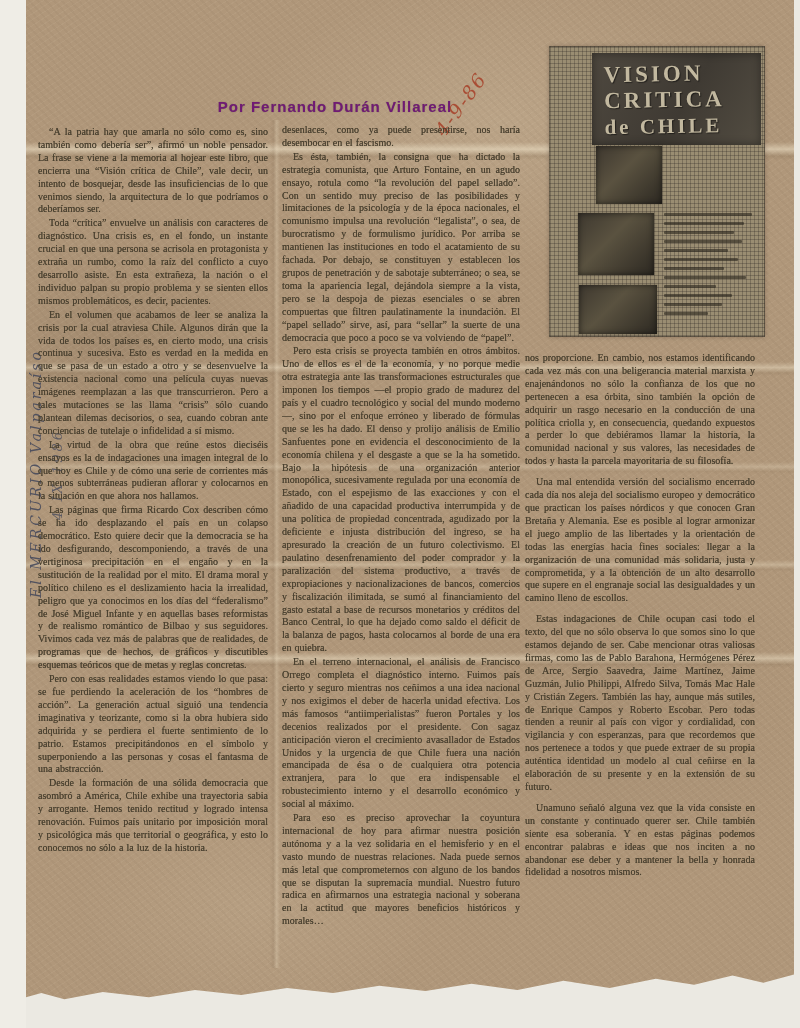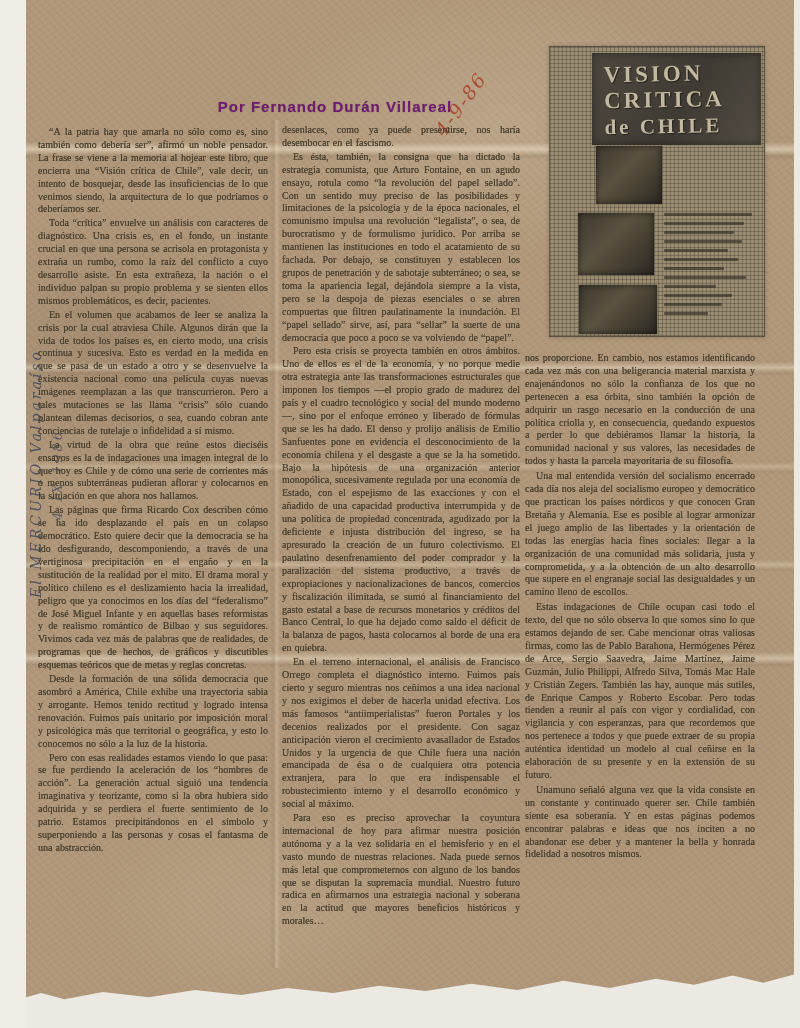--- a/index.html
+++ b/index.html
@@ -107,21 +107,21 @@
     font-size:10px;line-height:12.9px;
     color:#49402f;text-align:justify;
     text-shadow:0 0 .6px rgba(73,64,47,.85);
     word-spacing:.6px;
   }
   .col p{margin:0 0 1px 0;text-indent:11px;}
   .col p.cont{text-indent:0;}
   .col1{left:38px;top:126px;width:230px;height:874px;}
   .col2{left:282px;top:124px;width:238px;height:800px;}
   .col3{left:525px;top:352px;width:230px;height:588px;}
-  .col3 p.gap{margin-top:2px;}
+  .col3 p.gap{margin-top:8px;}
   
   .mat-left{position:absolute;left:0;top:0;width:26px;height:1028px;background:#efede6;}
 </style>
 </head>
 <body>
 
 <div class="page">
   <div class="mat-left"></div>
 
   <div class="clipping">
@@ -166,22 +166,22 @@
         <div style="width:44px"></div>
     </div>
   </div>
 
   <div class="col col1">
     <p>“A la patria hay que amarla no sólo como es, sino también como debería ser”, afirmó un noble pensador. La frase se viene a la memoria al hojear este libro, que encierra una “Visión crítica de Chile”, vale decir, un intento de bosquejar, desde las insuficiencias de lo que venimos siendo, la arquitectura de lo que podríamos o deberíamos ser.</p>
     <p>Toda “crítica” envuelve un análisis con caracteres de diagnóstico. Una crisis es, en el fondo, un instante crucial en que una persona se acrisola en protagonista y extraña un rumbo, como la raíz del conflicto a cuyo desarrollo asiste. En esta extrañeza, la nación o el individuo palpan su propio problema y se sienten ellos mismos problemáticos, es decir, pacientes.</p>
     <p>En el volumen que acabamos de leer se analiza la crisis por la cual atraviesa Chile. Algunos dirán que la vida de todos los países es, en cierto modo, una crisis continua y sucesiva. Esto es verdad en la medida en que se pasa de un estado a otro y se desenvuelve la existencia nacional como una película cuyas nuevas imágenes reemplazan a las que transcurrieron. Pero a tales mutaciones se las llama “crisis” sólo cuando plantean dilemas decisorios, o sea, cuando cobran ante conciencias de tutelaje o infidelidad a sí mismo.</p>
     <p>La virtud de la obra que reúne estos dieciséis ensayos es la de indagaciones una imagen integral de lo que hoy es Chile y de cómo una serie de corrientes más o menos subterráneas pudieran aflorar y colocarnos en la situación en que ahora nos hallamos.</p>
     <p>Las páginas que firma Ricardo Cox describen cómo se ha ido desplazando el país en un colapso democrático. Esto quiere decir que la democracia se ha ido desfigurando, descomponiendo, a través de una vertiginosa precipitación en el engaño y en la sustitución de la realidad por el mito. El drama moral y político chileno es el deslizamiento hacia la irrealidad, peligro que ya conocimos en los días del “federalismo” de José Miguel Infante y en aquellas bases reformistas y de realismo romántico de Bilbao y sus seguidores. Vivimos cada vez más de palabras que de realidades, de programas que de hechos, de gráficos y discutibles esquemas teóricos que de metas y reglas concretas.</p>
+    <p>Pero con esas realidades estamos viendo lo que pasa: se fue perdiendo la aceleración de los “hombres de acción”. La generación actual siguió una tendencia imaginativa y teorizante, como si la obra hubiera sido adquirida y se perdiera el fuerte sentimiento de lo patrio. Estamos precipitándonos en el símbolo y superponiendo a las personas y cosas el fantasma de una abstracción.</p>
     <p>Desde la formación de una sólida democracia que asombró a América, Chile exhibe una trayectoria sabia y arrogante. Hemos tenido rectitud y logrado intensa renovación. Fuimos país unitario por imposición moral y psicológica más que territorial o geográfica, y esto lo conocemos no sólo a la luz de la historia.</p>
-    <p>Pero con esas realidades estamos viendo lo que pasa: se fue perdiendo la aceleración de los “hombres de acción”. La generación actual siguió una tendencia imaginativa y teorizante, como si la obra hubiera sido adquirida y se perdiera el fuerte sentimiento de lo patrio. Estamos precipitándonos en el símbolo y superponiendo a las personas y cosas el fantasma de una abstracción.</p>
   </div>
 
   <div class="col col2">
     <p class="cont">desenlaces, como ya puede presentirse, nos haría desembocar en el fascismo.</p>
     <p>Es ésta, también, la consigna que ha dictado la estrategia comunista, que Arturo Fontaine, en un agudo ensayo, rotula como “la revolución del papel sellado”. Con un sentido muy preciso de las posibilidades y limitaciones de la psicología y de la época nacionales, el comunismo impulsa una revolución “legalista”, o sea, de burocratismo y de formulismo jurídico. Por arriba se mantienen las instituciones en todo el acatamiento de su fachada. Por debajo, se constituyen y establecen los grupos de penetración y de sabotaje subterráneo; o sea, se toma la apariencia legal, dejándola siempre a la vista, pero se la despoja de piezas esenciales o se abren compuertas que filtren paulatinamente la inundación. El “papel sellado” sirve, así, para “sellar” la suerte de una democracia que poco a poco se va volviendo de “papel”.</p>
     <p>Pero esta crisis se proyecta también en otros ámbitos. Uno de ellos es el de la economía, y no porque medie otra estrategia ante las transformaciones estructurales que imponen los tiempos —el propio grado de madurez del país y el cuadro tecnológico y social del mundo moderno—, sino por el enfoque erróneo y liberado de fórmulas que se les ha dado. El denso y prolijo análisis de Emilio Sanfuentes pone en evidencia el desconocimiento de la economía chilena y el desgaste a que se la ha sometido. Bajo la hipótesis de una organización anterior monopólica, sucesivamente regulada por una economía de Estado, con el espejismo de las exacciones y con el añadido de una capacidad productiva interrumpida y de una política de propiedad concentrada, agudizado por la deficiente e injusta distribución del ingreso, se ha apresurado la creación de un futuro colectivismo. El paulatino desenfrenamiento del poder comprador y la paralización del sistema productivo, a través de expropiaciones y nacionalizaciones de bancos, comercios y fiscalización ilimitada, se sumó al financiamiento del gasto estatal a base de recursos monetarios y créditos del Banco Central, lo que ha dejado como saldo el déficit de la balanza de pagos, hasta colocarnos al borde de una era en quiebra.</p>
     <p>En el terreno internacional, el análisis de Francisco Orrego completa el diagnóstico interno. Fuimos país cierto y seguro mientras nos ceñimos a una idea nacional y nos exigimos el deber de hacerla unidad efectiva. Los más famosos “antiimperialistas” fueron Portales y los decenios realizados por el presidente. Con sagaz anticipación vieron el crecimiento avasallador de Estados Unidos y la urgencia de que Chile fuera una nación emancipada de ésa o de cualquiera otra potencia extranjera, para lo que era indispensable el robustecimiento interno y el desarrollo económico y social al máximo.</p>
     <p>Para eso es preciso aprovechar la coyuntura internacional de hoy para afirmar nuestra posición autónoma y a la vez solidaria en el hemisferio y en el vasto mundo de nuestras relaciones. Nada puede sernos más letal que comprometernos con alguno de los bandos que se disputan la supremacía mundial. Nuestro futuro radica en afirmarnos una estrategia nacional y soberana en la actitud que mayores beneficios históricos y morales…</p>
   </div>
 

